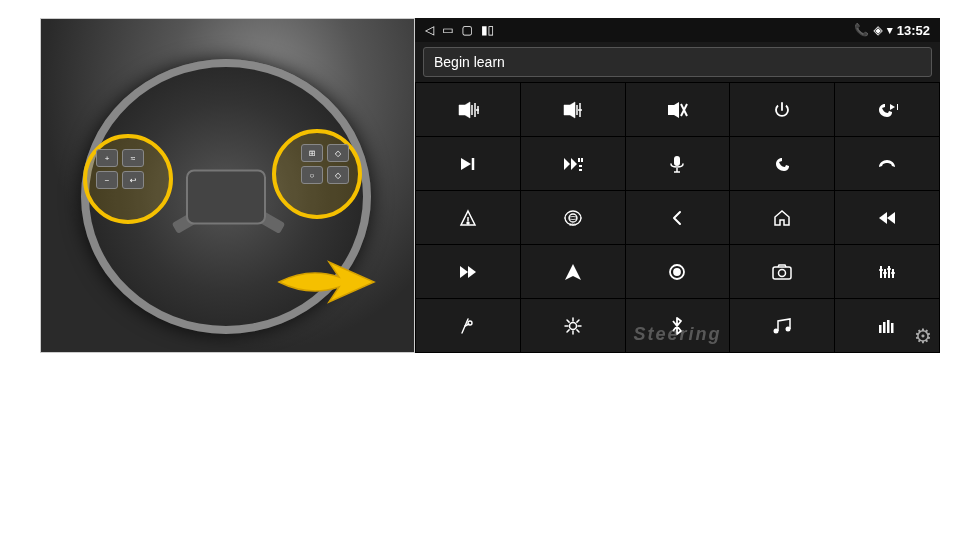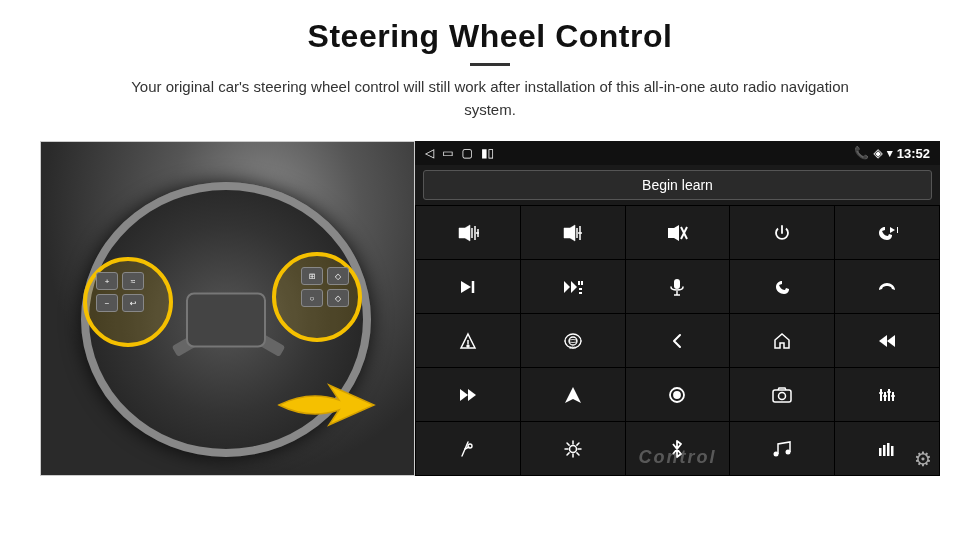--- a/index.html
+++ b/index.html
@@ -212,21 +212,20 @@
     }
 
     .learn-btn {
       width: 100%;
       padding: 6px 10px;
       background: #2a2a2a;
       border: 1px solid #555;
       border-radius: 3px;
       color: #fff;
       font-size: 14px;
-      text-align: center;
       cursor: pointer;
     }
 
     
     .controls-grid {
       flex: 1;
       display: grid;
       grid-template-columns: repeat(5, 1fr);
       grid-template-rows: repeat(5, 1fr);
       gap: 1px;
@@ -305,25 +304,20 @@
       align-items: center;
       justify-content: center;
       color: #fff;
       font-size: 8px;
     }
   </style>
 </head>
 <body>
 
 <div class="page-container">
-  <div class="title-section">
-    <h1 class="main-title">Steering Wheel Control</h1>
-    <div class="title-divider"></div>
-    <p class="subtitle">Your original car's steering wheel control will still work after installation of this all-in-one auto radio navigation system.</p>
-  </div>
 
   <div class="content-row">
 
     <div class="steering-image">
       <div class="car-bg"></div>
       <div class="sw-outer">
         <div class="sw-spoke-left"></div>
         <div class="sw-spoke-right"></div>
         <div class="sw-center"></div>
       </div>
@@ -546,18 +540,18 @@
         <div class="ctrl-btn" title="Spectrum">
           <svg width="18" height="18" viewBox="0 0 18 18" fill="white">
             <rect x="1" y="8" width="2.5" height="8"></rect>
             <rect x="5" y="5" width="2.5" height="11"></rect>
             <rect x="9" y="3" width="2.5" height="13"></rect>
             <rect x="13" y="6" width="2.5" height="10"></rect>
           </svg>
         </div>
       </div>
 
-      <div class="watermark">Control</div>
+      <div class="watermark">Steering</div>
 
       <div class="gear-corner">⚙</div>
     </div>
   </div>
 </div>
 
 </body></html>

